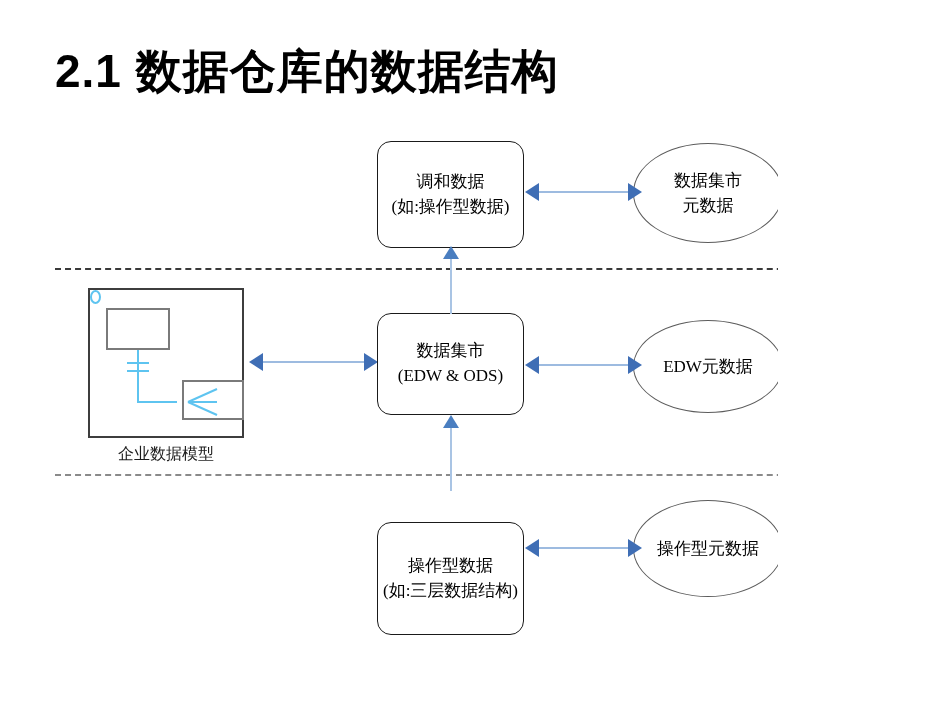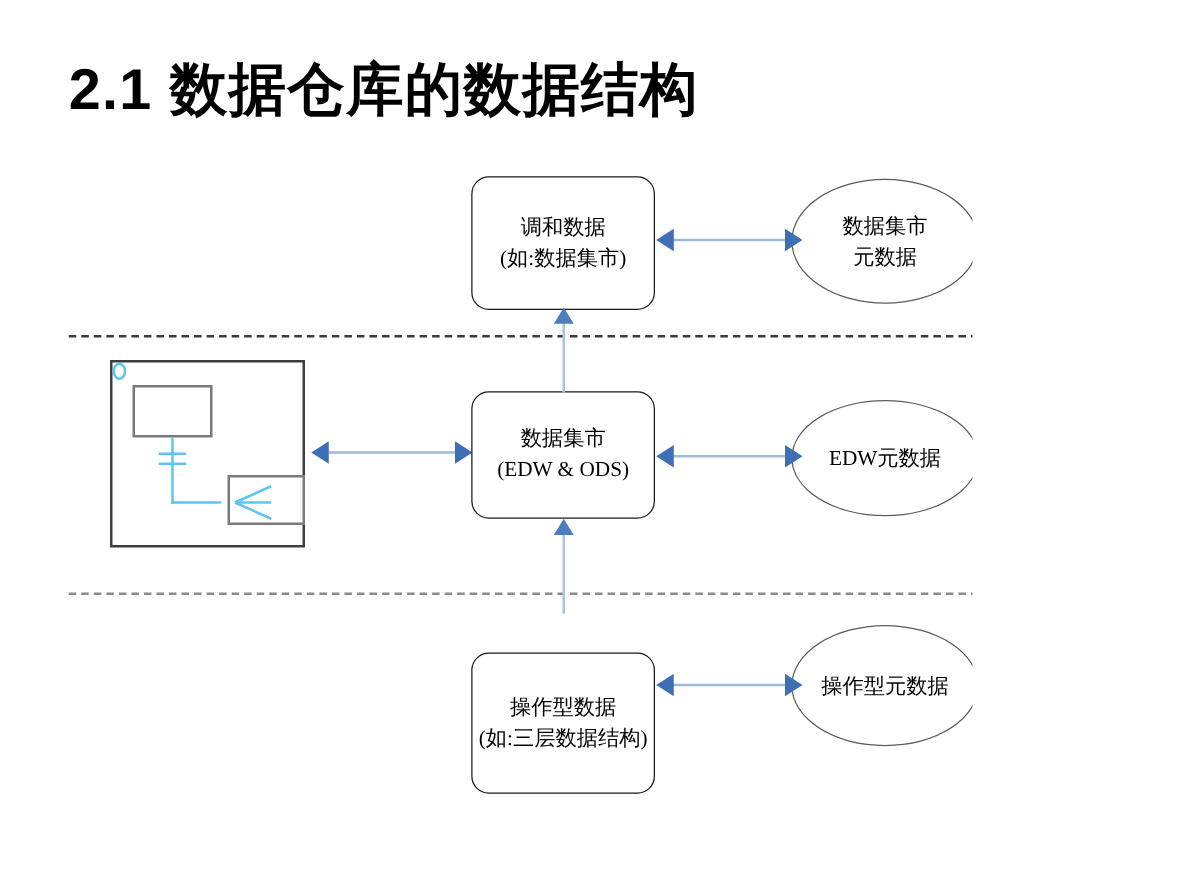--- a/index.html
+++ b/index.html
@@ -274,28 +274,29 @@
     <div class="er-line" style="left:47px; top:111px; width:40px; height:2px;"></div>
 
     <div id="er-circle"></div>
 
     <svg style="position:absolute; left:97px; top:97px; width:32px; height:30px;" viewBox="0 0 32 30">
       <line x1="30" y1="2" x2="1" y2="15" stroke="#5ec4f0" stroke-width="2"></line>
       <line x1="30" y1="15" x2="1" y2="15" stroke="#5ec4f0" stroke-width="2"></line>
       <line x1="30" y1="28" x2="1" y2="15" stroke="#5ec4f0" stroke-width="2"></line>
     </svg>
   </div>
+  <div id="er-caption">企业数据模型</div>
 
   <div class="conn-h" style="left:262px; top:361px; width:104px;"></div>
   <div class="arrow-head ah-left" style="left:249px; top:353px;"></div>
   <div class="arrow-head ah-right" style="left:364px; top:353px;"></div>
 
   <div id="box-export" class="proc-box">
     <span>调和数据</span>
-    <span>(如:数据集市)</span>
+    <span>(如:操作型数据)</span>
   </div>
 
   <div id="box-recon" class="proc-box">
     <span>数据集市</span>
     <span>(EDW &amp; ODS)</span>
   </div>
 
   <div id="box-oper" class="proc-box">
     <span>操作型数据</span>
     <span>(如:三层数据结构)</span>

